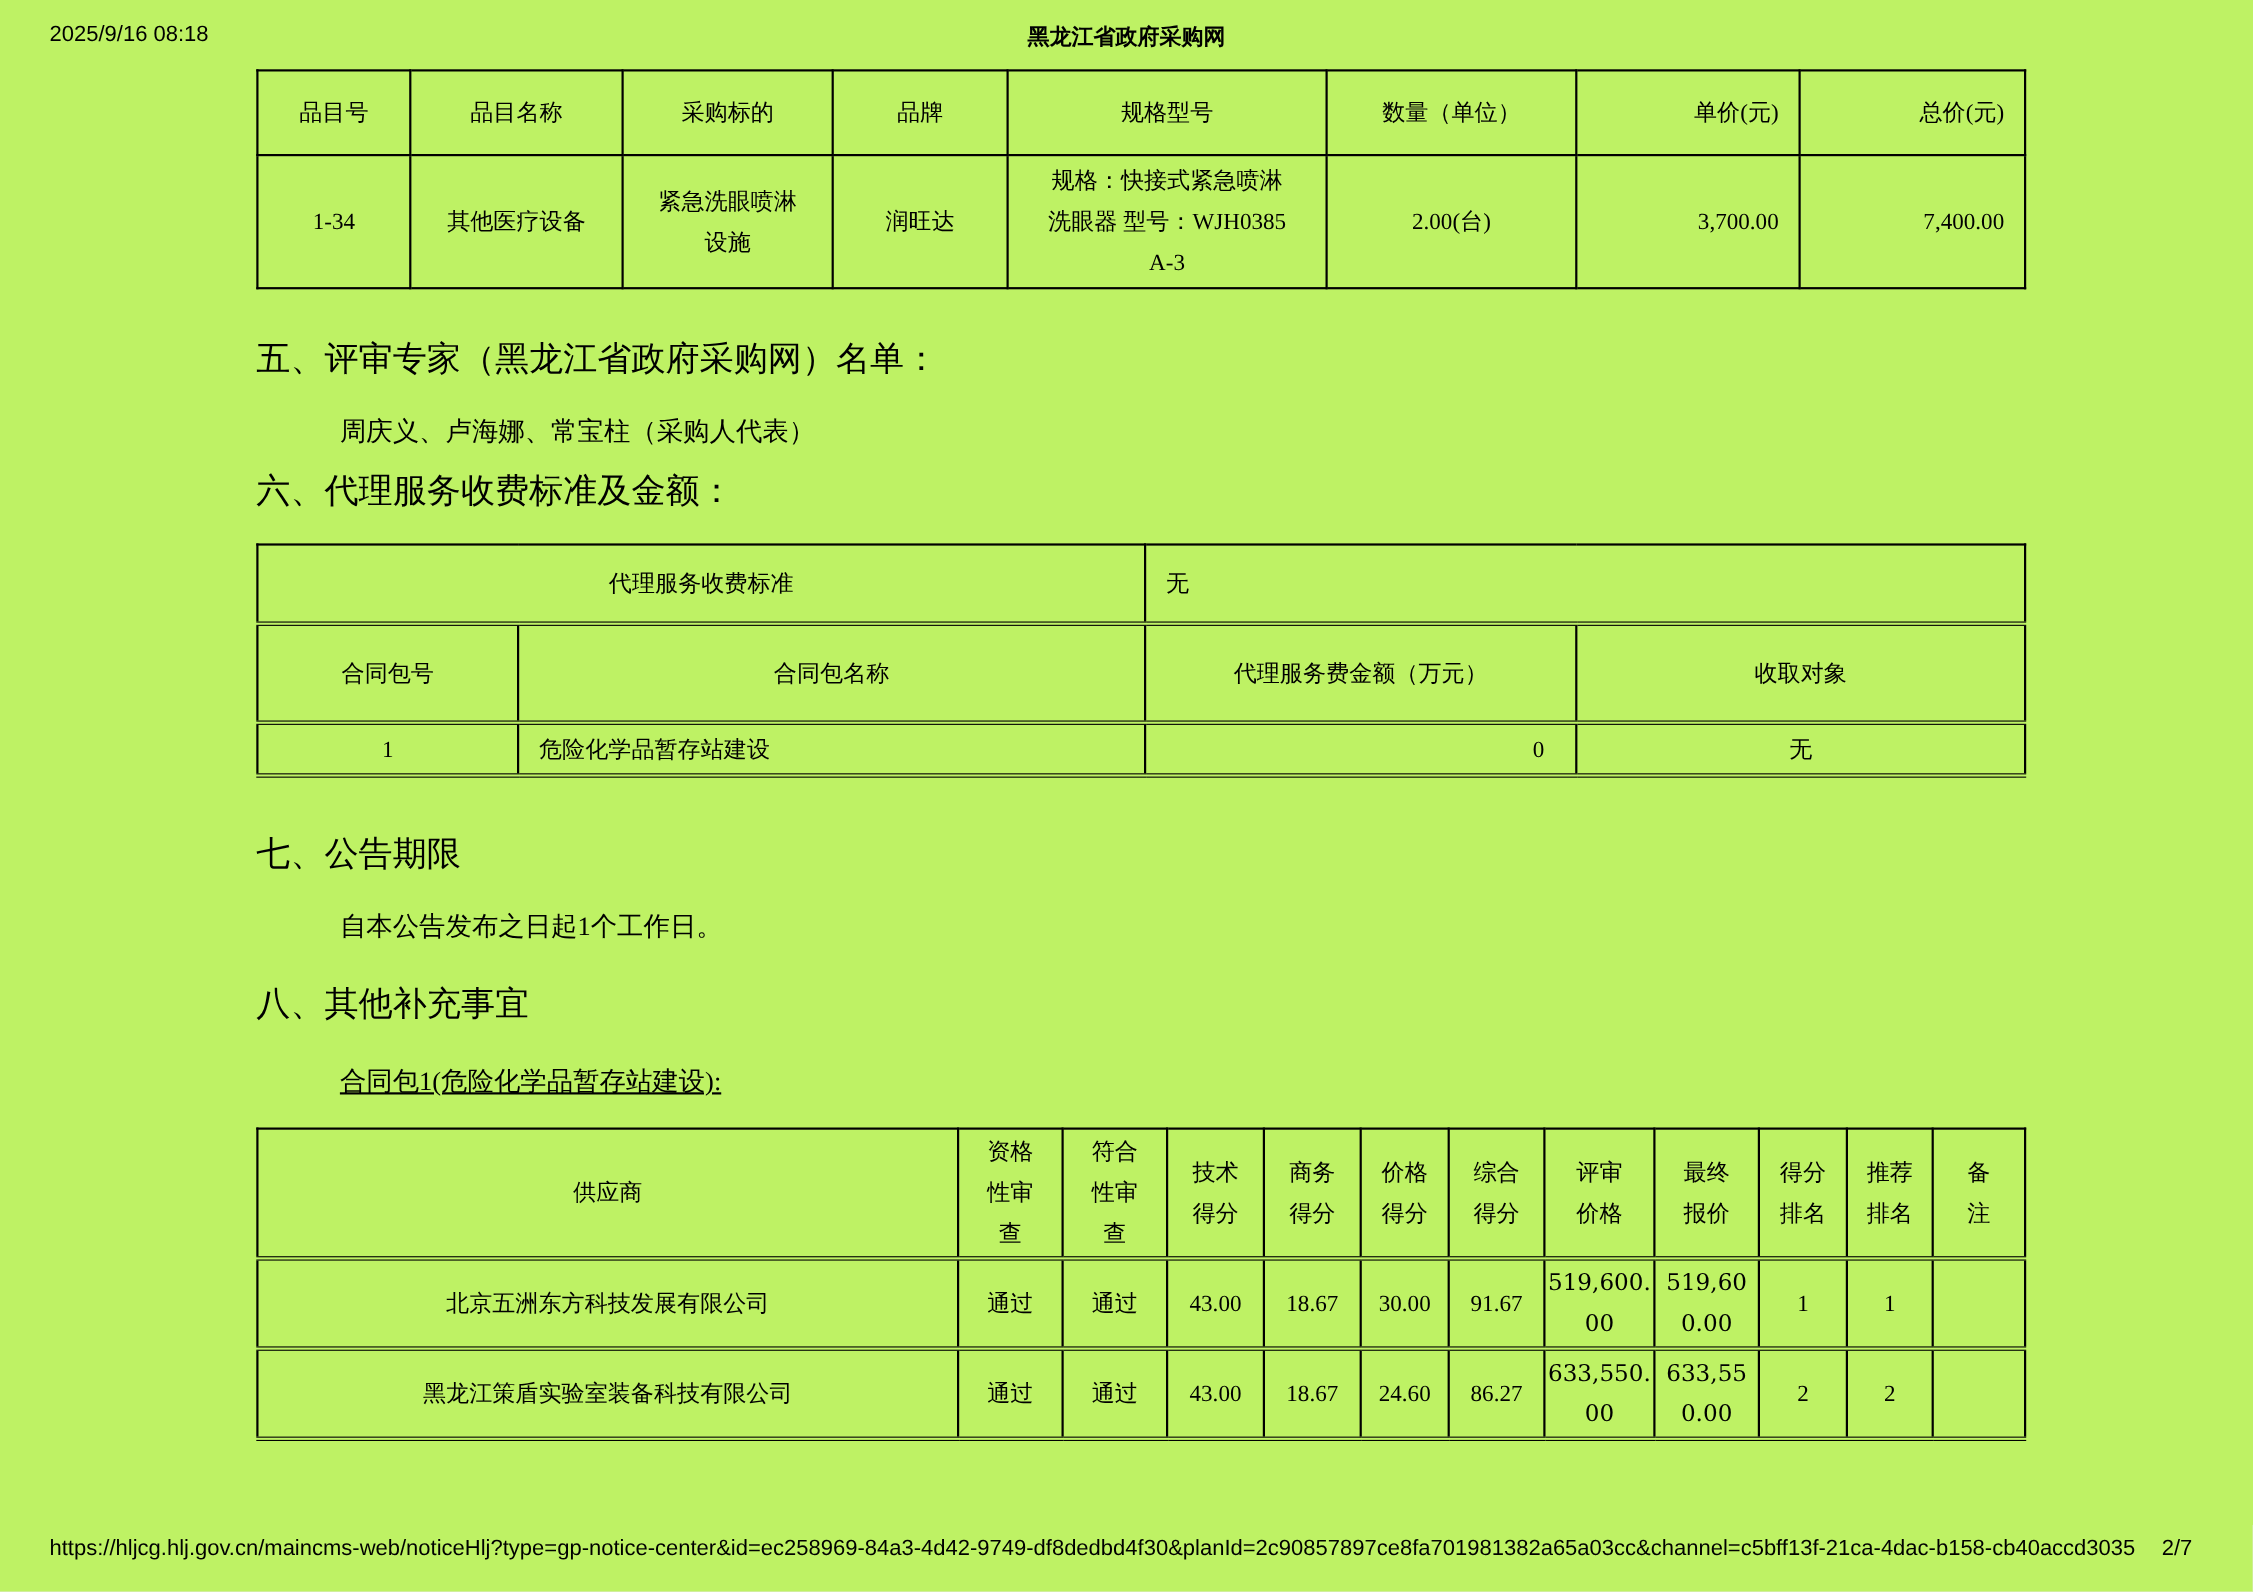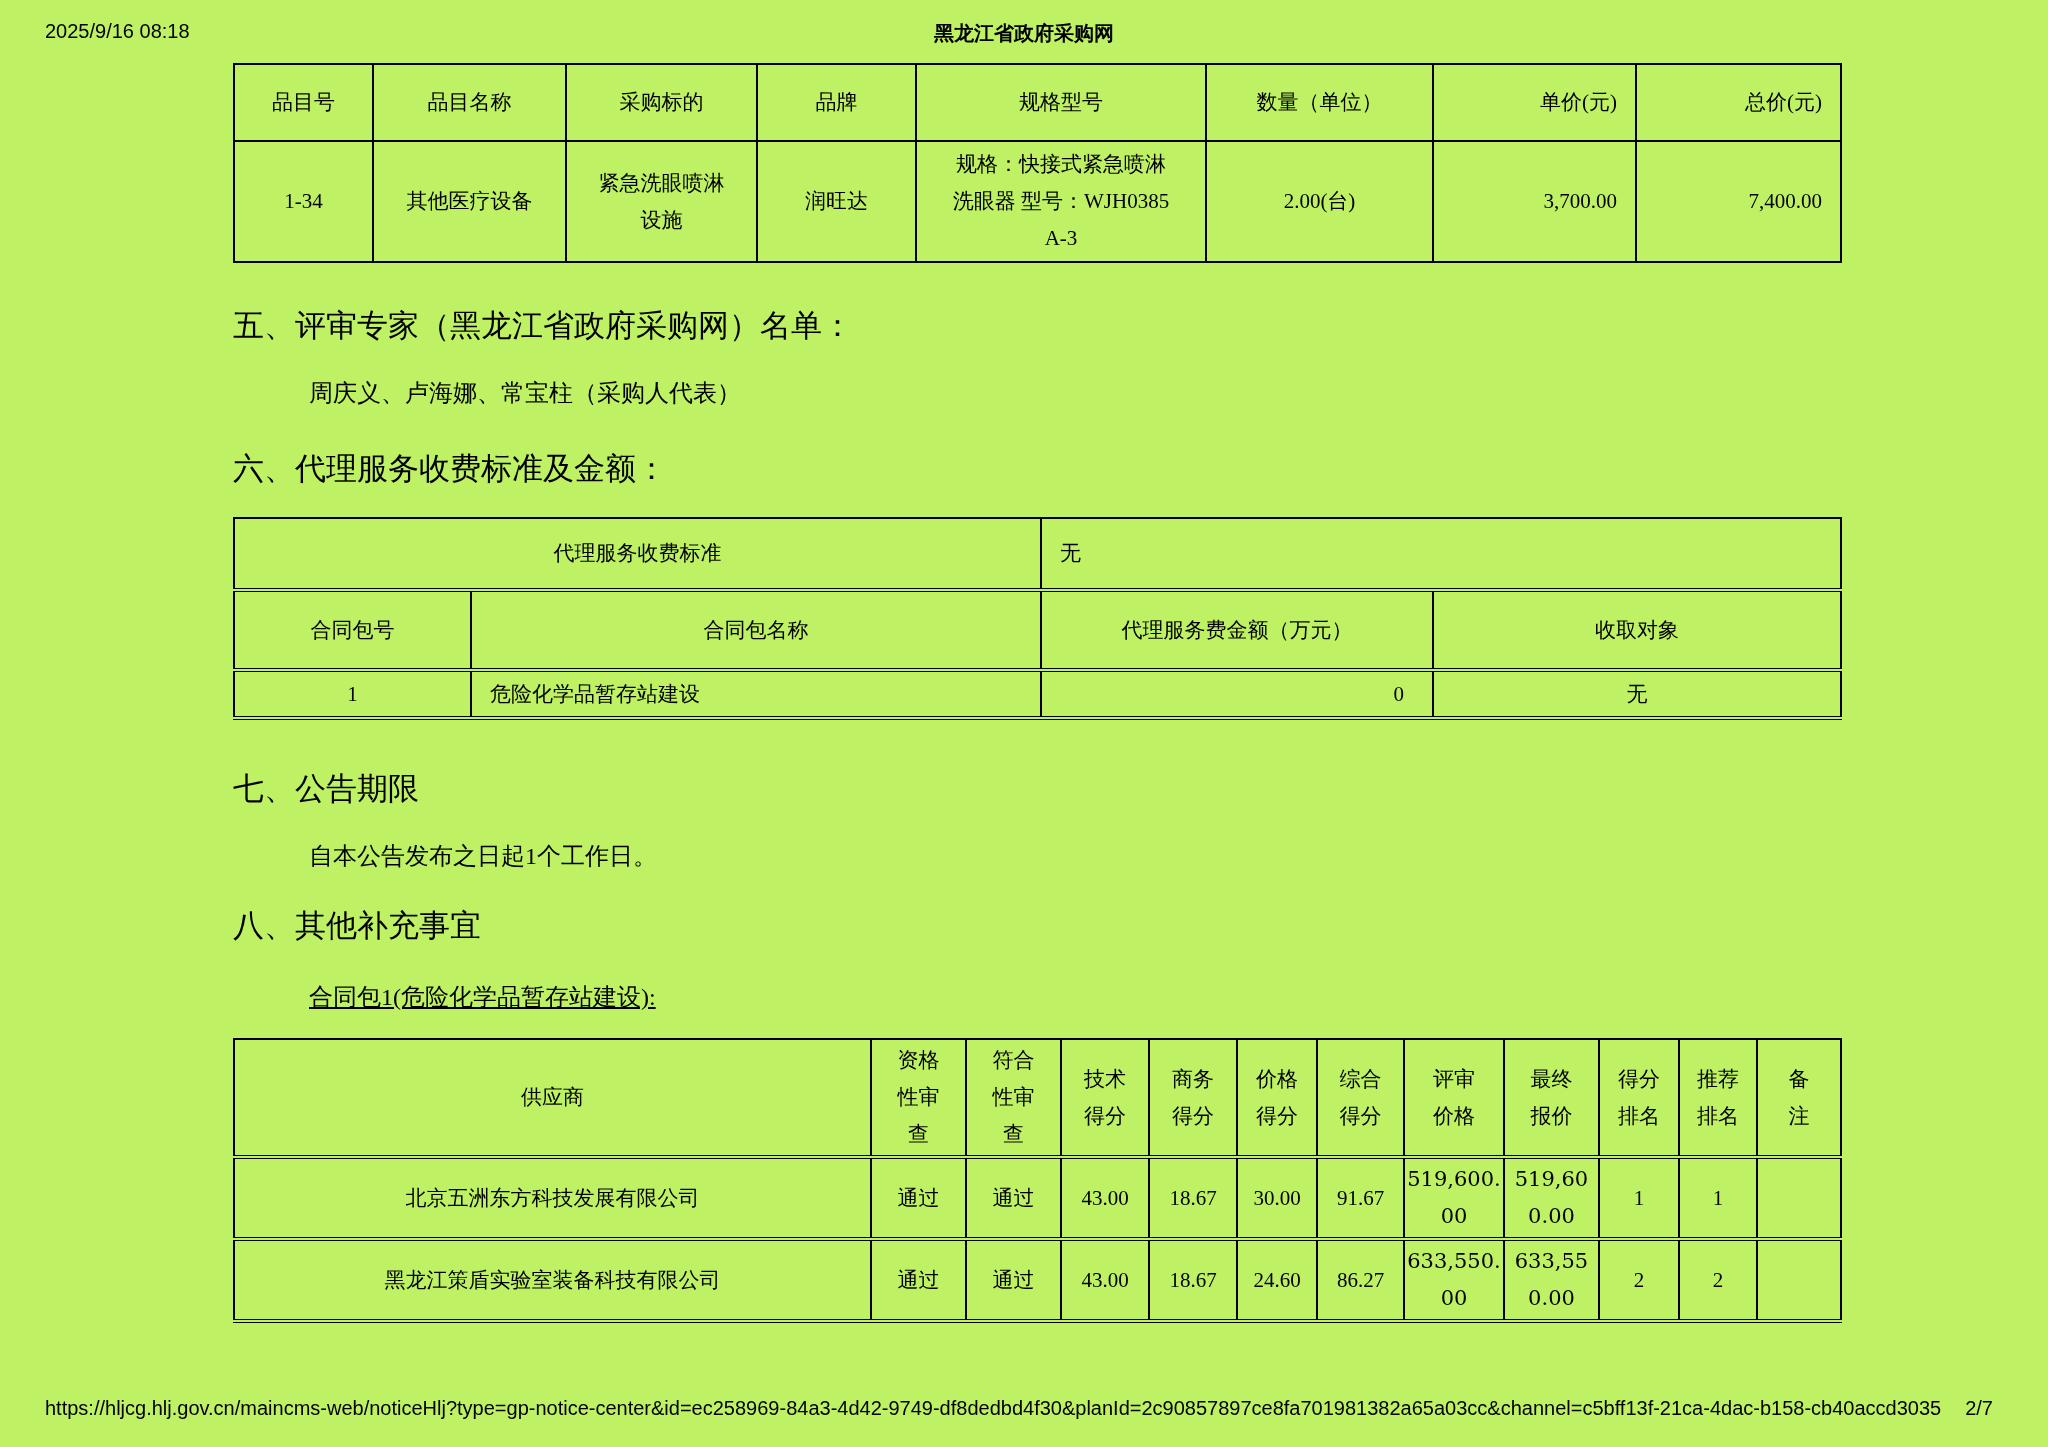--- a/index.html
+++ b/index.html
@@ -32,38 +32,38 @@
   }
 
   
   .t1 .hrow { height:77px; }
   .t1 .drow { height:121px; }
   .t1 .al-right { text-align:right; padding-right:18px;padding-left:22px; }
 
   
   .t2 { margin-top:26px; }
   .t2 .r1 { height:72px; }
-  .t2 .r2 { height:80px; }
+  .t2 .r2 { height:90px; }
   .t2 .r3 { height:48px; }
   .t2 .r2 th, .t2 .r3 td { border-top:4px double #000; }
   .t2 .r3 td { border-bottom:4px double #000; }
   .t2 .al-left  { text-align:left;  padding-left:18px; }
   .t2 .al-right { text-align:right; padding-right:28px; }
 
   
   .t3 { margin-top:24px; }
   .t3 .hrow { height:118px; }
   .t3 .drow { height:82px; }
   .t3 .drow td { border-top:4px double #000; }
   .t3 tr:last-child td { border-bottom:4px double #000; }
   .t3 .wrap-num { font-family:"DejaVu Serif",serif; word-break:break-all; padding:0 2px; }
 
   h2 { font-size:31px; font-weight:normal; line-height:45px; }
   .h-experts { margin-top:40px; }
-  .h-agency  { margin-top:36px; }
+  .h-agency  { margin-top:13px; }
   .h-notice  { margin-top:46px; }
   .h-supp    { margin-top:30px; }
   p.body-line { font-size:24px; line-height:34px; margin-left:76px; }
   .p-experts { margin-top:28px; }
   .p-notice  { margin-top:28px; }
   .p-supp    { margin-top:32px;text-decoration:underline; }
 </style>
 </head>
 <body>
 

